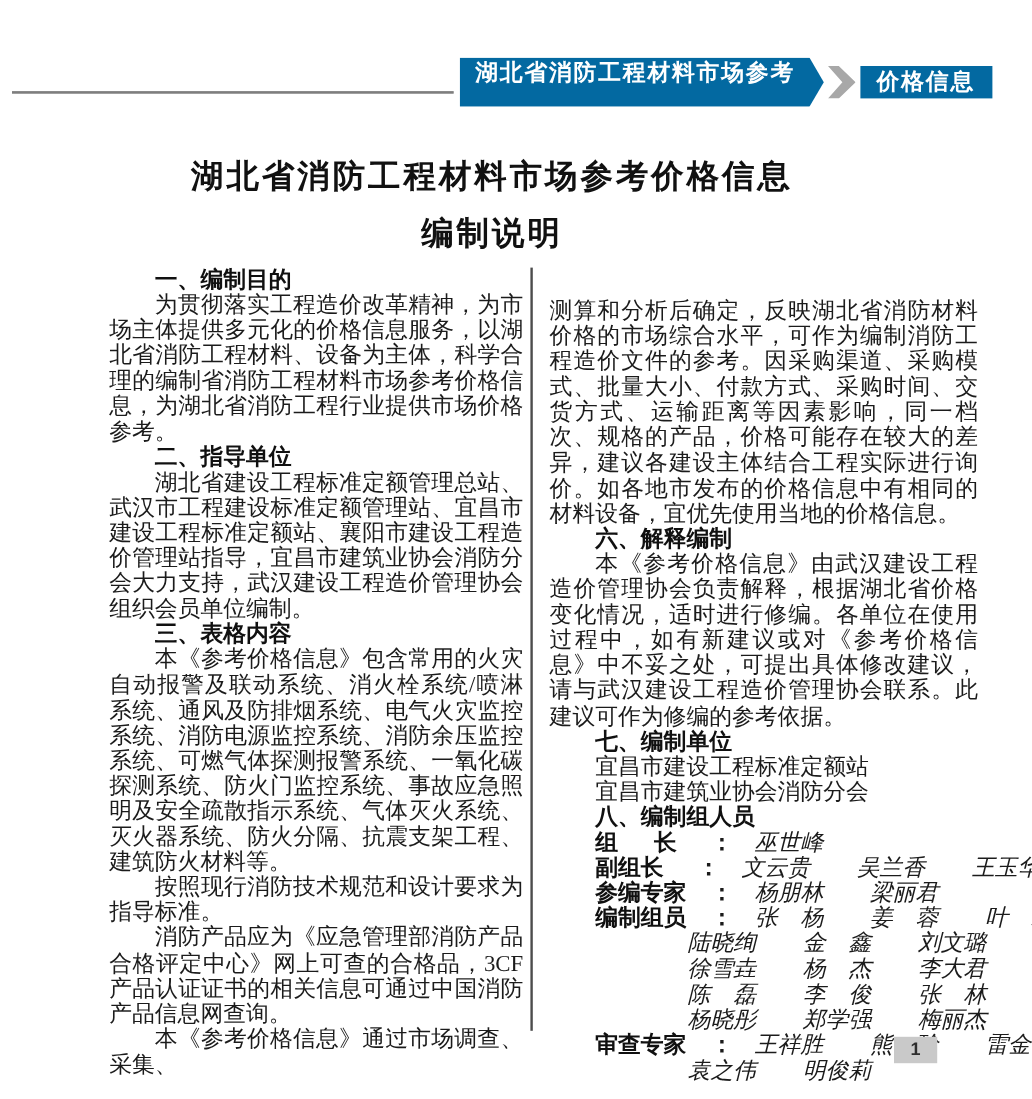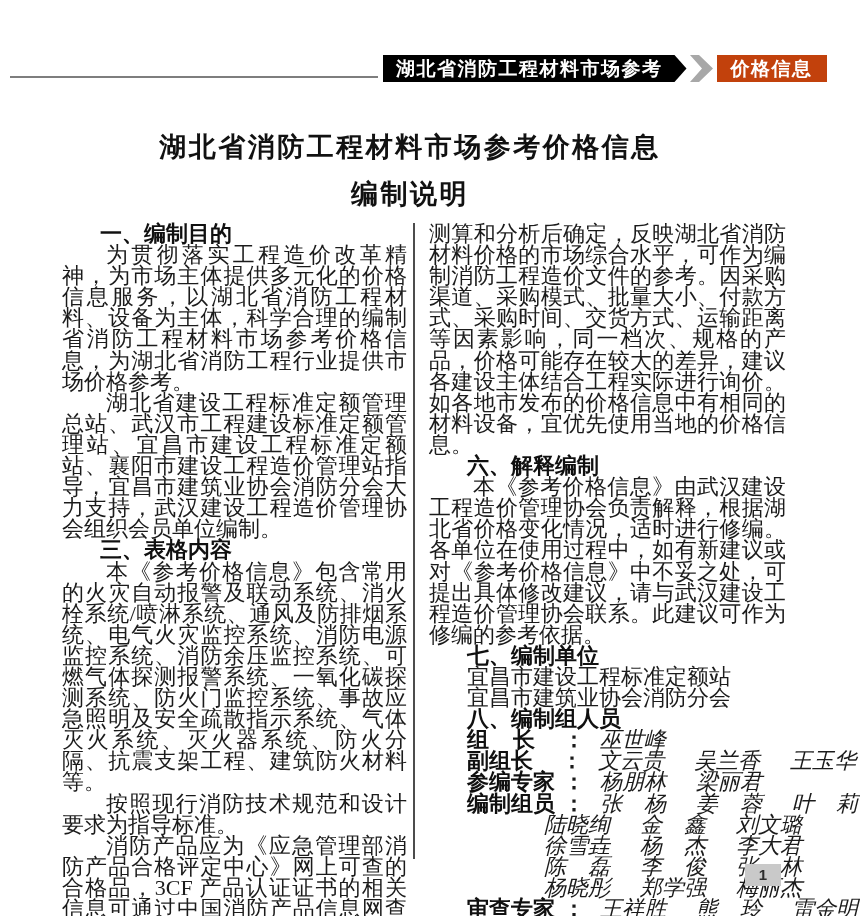--- a/index.html
+++ b/index.html
@@ -18,56 +18,56 @@
     position:absolute; left:10px; top:76px; width:368px; height:2px;
     background:#b3b3b3; border-top:2px solid #7e7e7e;
   }
   .band-row {
     position:absolute; left:383px; top:55px; height:27px;
     display:flex; align-items:center;
     font-family:"Liberation Sans", sans-serif; font-weight:bold;
     font-size:19px; color:#ffffff; letter-spacing:1.5px;
   }
   .band-light {
-    height:27px; line-height:27px; padding:0 24px 16px 13px;
-    background:#000000;
+    height:41px; line-height:27px; padding:0 24px 16px 13px;
+    background:#0369a1;
     clip-path:polygon(0 0, calc(100% - 12px) 0, 100% 50%, calc(100% - 12px) 100%, 0 100%);
     white-space:nowrap;
   }
   .chevron { margin-left:3px; display:block; }
   .band-dark {
     margin-left:4px; height:27px; line-height:27px; padding:0 14px;
-    background:#c2410c; white-space:nowrap;
+    background:#0369a1; white-space:nowrap;
   }
 
   
   .doc-title {
     position:absolute; top:124px; left:0; width:820px;
     text-align:center; font-weight:bold;
     font-size:27px; letter-spacing:2.5px; line-height:47px;
     color:#111;
   }
 
   
   .content {
-    position:absolute; top:223px; left:62px; width:724px; height:636px;
+    position:absolute; top:223px; left:91px; width:724px; height:636px;
     display:flex;
-    font-size:22px; line-height:21.1px;
+    font-size:19px; line-height:21.1px;
     text-align:justify; text-justify:inter-ideograph;
   }
   .col-left  { width:345px; }
   .divider   { width:2px; background:#4c4c4c; margin-left:6px; }
   .col-right { width:357px; margin-left:14px; }
 
   .sec-h {
     font-family:"Liberation Sans", sans-serif; font-weight:700;
     padding-left:38px; color:#101010;
   }
   .para { text-indent:2em; }
-  .para.no-indent { text-indent:0; }
+  .para.no-indent { text-indent:0;margin-top:26px; }
   .unit-line { padding-left:38px; }
 
   
   .people-row { padding-left:38px; display:flex; white-space:nowrap;gap:28px; }
   .people-row.cont { padding-left:115px; }
   .plabel {
     display:inline-block; width:68px;
     font-family:"Liberation Sans", sans-serif; font-weight:700; color:#101010;
     text-align:justify; text-align-last:justify;
   }
@@ -102,20 +102,21 @@
   <div class="doc-title">
     <div>湖北省消防工程材料市场参考价格信息</div>
     <div>编制说明</div>
   </div>
 
   <div class="content">
 
     <div class="col-left">
       <div class="sec-h">一、编制目的</div>
       <p class="para">为贯彻落实工程造价改革精神，为市场主体提供多元化的价格信息服务，以湖北省消防工程材料、设备为主体，科学合理的编制省消防工程材料市场参考价格信息，为湖北省消防工程行业提供市场价格参考。</p>
+      <div class="sec-h">二、指导单位</div>
       <p class="para">湖北省建设工程标准定额管理总站、武汉市工程建设标准定额管理站、宜昌市建设工程标准定额站、襄阳市建设工程造价管理站指导，宜昌市建筑业协会消防分会大力支持，武汉建设工程造价管理协会组织会员单位编制。</p>
       <div class="sec-h">三、表格内容</div>
       <p class="para">本《参考价格信息》包含常用的火灾自动报警及联动系统、消火栓系统/喷淋系统、通风及防排烟系统、电气火灾监控系统、消防电源监控系统、消防余压监控系统、可燃气体探测报警系统、一氧化碳探测系统、防火门监控系统、事故应急照明及安全疏散指示系统、气体灭火系统、灭火器系统、防火分隔、抗震支架工程、建筑防火材料等。</p>
       <p class="para">按照现行消防技术规范和设计要求为指导标准。</p>
       <p class="para">消防产品应为《应急管理部消防产品合格评定中心》网上可查的合格品，3CF 产品认证证书的相关信息可通过中国消防产品信息网查询。</p>
       <p class="para">本《参考价格信息》通过市场调查、采集、</p>
     </div>
 
     <div class="divider"></div>
 

